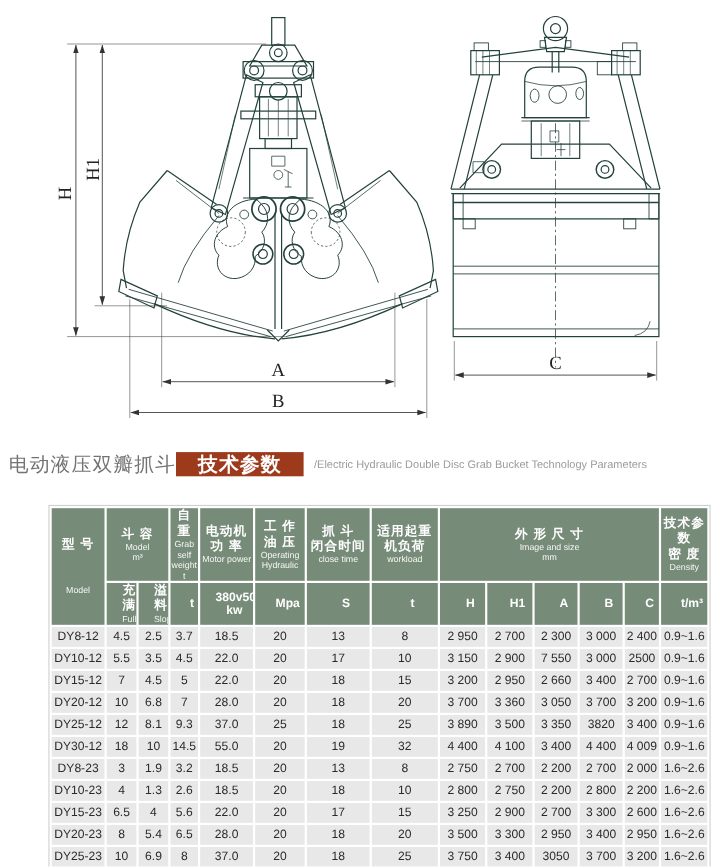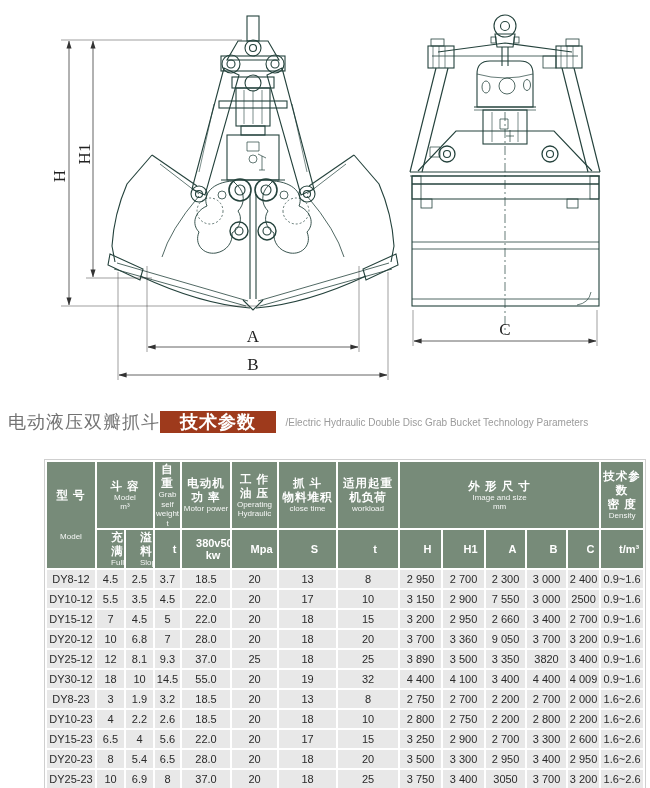--- a/index.html
+++ b/index.html
@@ -230,21 +230,21 @@
           <div class="cn">功 率</div>
           <div class="en">Motor power</div>
         </th>
         <th>
           <div class="cn">工 作</div>
           <div class="cn">油 压</div>
           <div class="en">Operating Hydraulic</div>
         </th>
         <th>
           <div class="cn">抓 斗</div>
-          <div class="cn">物料堆积</div>
+          <div class="cn">闭合时间</div>
           <div class="en">close time</div>
         </th>
         <th>
           <div class="cn">适用起重</div>
           <div class="cn">机负荷</div>
           <div class="en">workload</div>
         </th>
         <th colspan="5">
           <div class="cn">外 形 尺 寸</div>
           <div class="en">Image and size</div>
@@ -355,21 +355,21 @@
         <td>DY20-12</td>
         <td>10</td>
         <td>6.8</td>
         <td>7</td>
         <td>28.0</td>
         <td>20</td>
         <td>18</td>
         <td>20</td>
         <td>3 700</td>
         <td>3 360</td>
-        <td>9 050</td>
+        <td>3 050</td>
         <td>3 700</td>
         <td>3 200</td>
         <td>0.9~1.6</td>
       </tr>
         <tr>
         <td>DY25-12</td>
         <td>12</td>
         <td>8.1</td>
         <td>9.3</td>
         <td>37.0</td>
@@ -411,21 +411,21 @@
         <td>2 750</td>
         <td>2 700</td>
         <td>2 200</td>
         <td>2 700</td>
         <td>2 000</td>
         <td>1.6~2.6</td>
       </tr>
         <tr>
         <td>DY10-23</td>
         <td>4</td>
-        <td>2.2</td>
+        <td>1.3</td>
         <td>2.6</td>
         <td>18.5</td>
         <td>20</td>
         <td>18</td>
         <td>10</td>
         <td>2 800</td>
         <td>2 750</td>
         <td>2 200</td>
         <td>2 800</td>
         <td>2 200</td>

